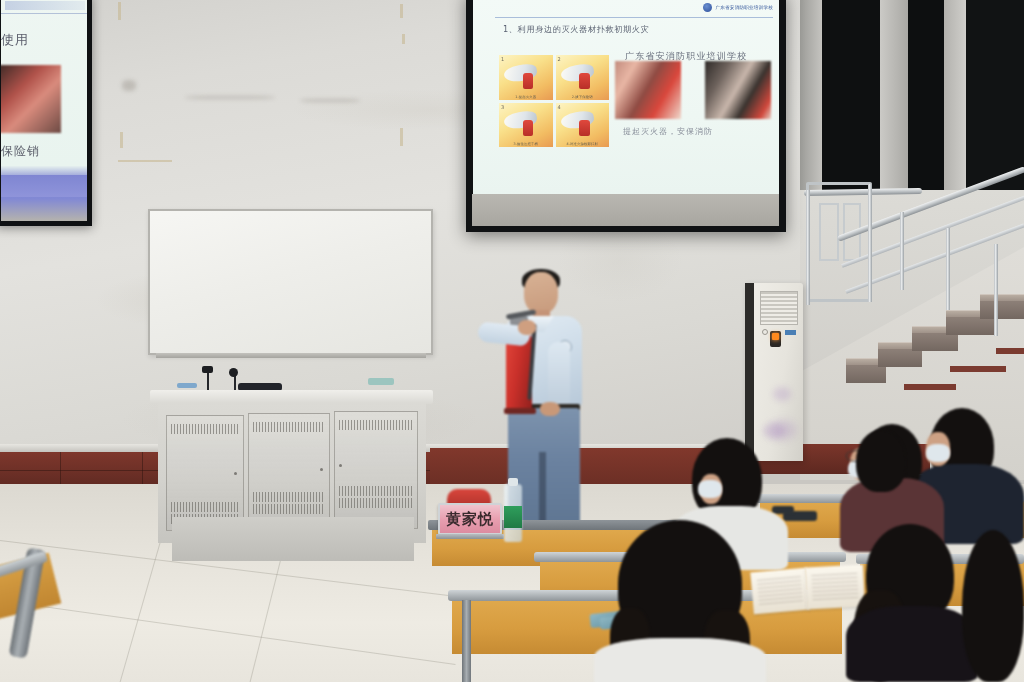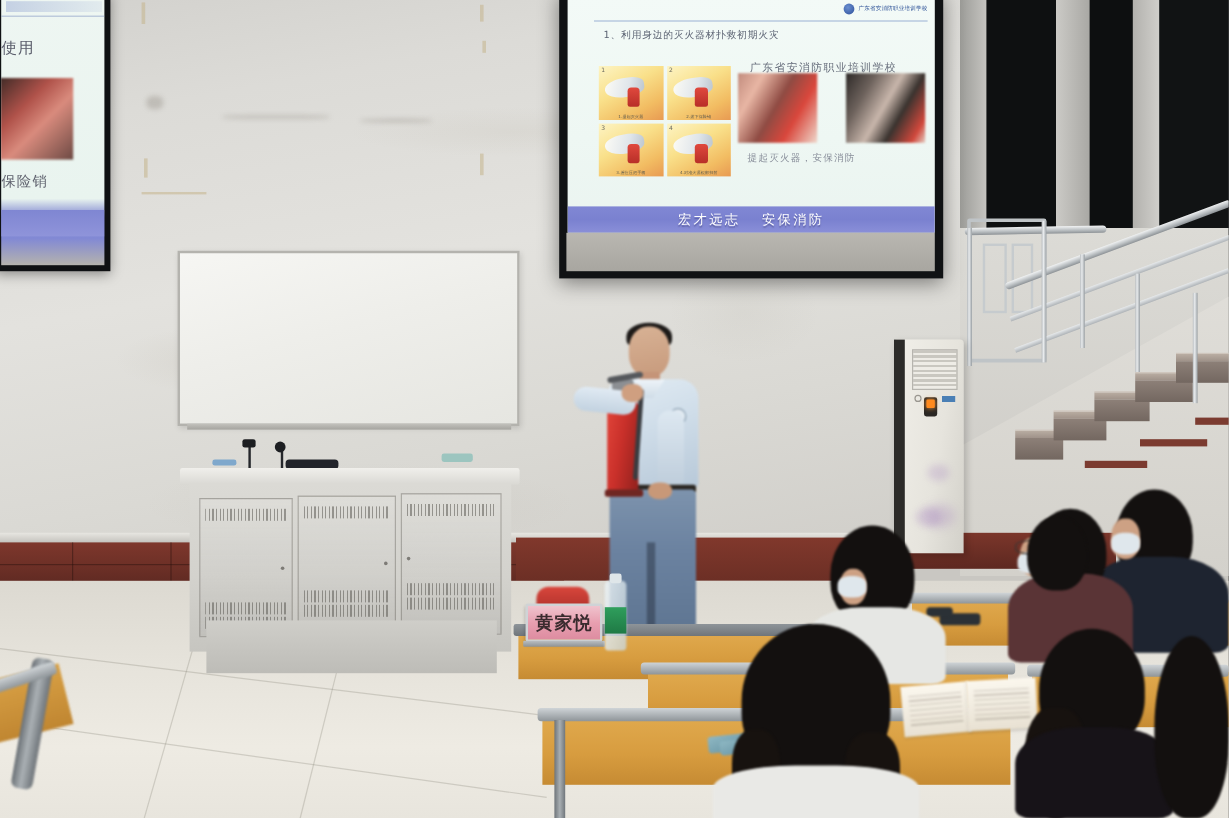--- a/index.html
+++ b/index.html
@@ -506,24 +506,20 @@
           <div class="hand"></div>
           <div class="ext"></div>
           <div class="cap">4.对准火源根部扫射</div>
         </div>
       </div>
 
       <div class="photo-b blur-soft"></div>
       <div class="photo-c blur-soft"></div>
       <div class="slide-foot">提起灭火器，安保消防</div>
 
-      <div class="slide-banner">
-        <span>宏才远志</span>
-        <span>安保消防</span>
-      </div>
     </div>
     <div class="screen-bottom"></div>
   </div>
 
   <div class="whiteboard">
     <div class="wb-tray"></div>
   </div>
 
   <div class="pd-item-blue"></div>
   <div class="pd-item-teal"></div>

